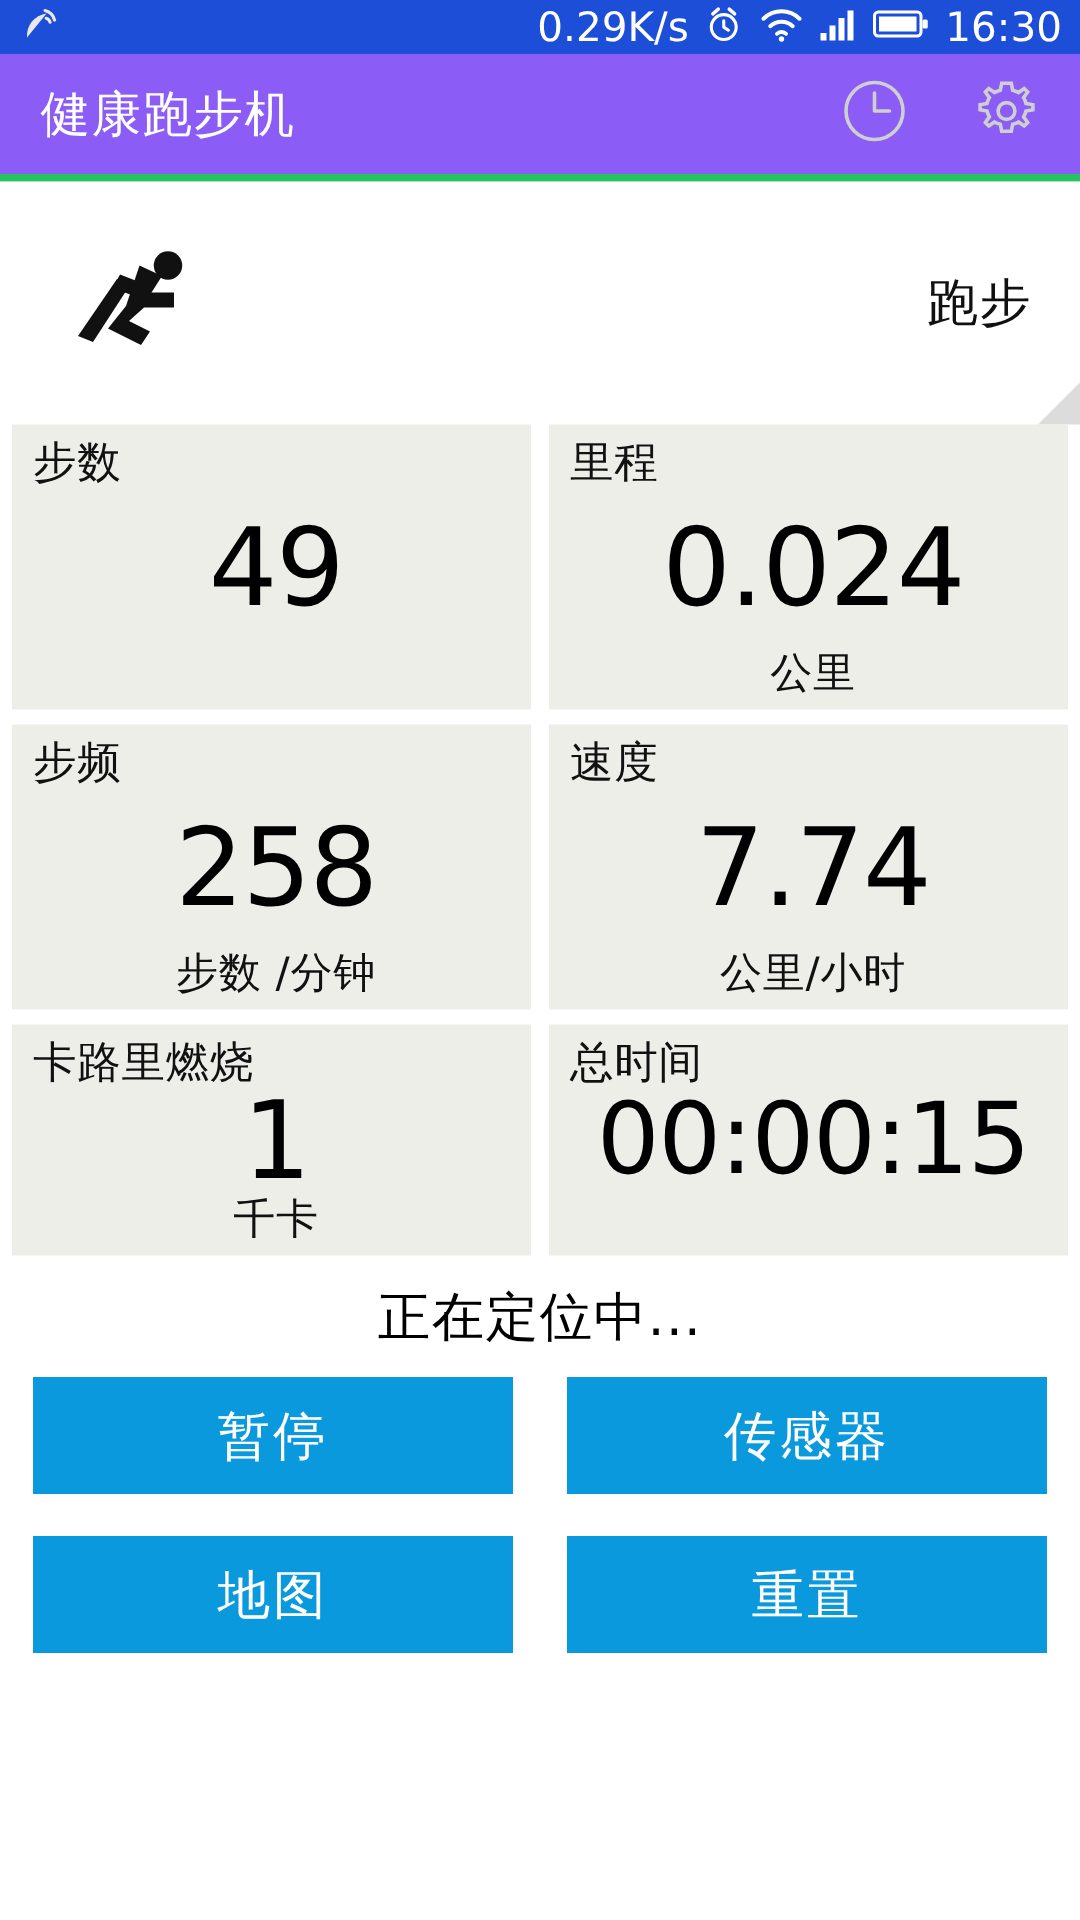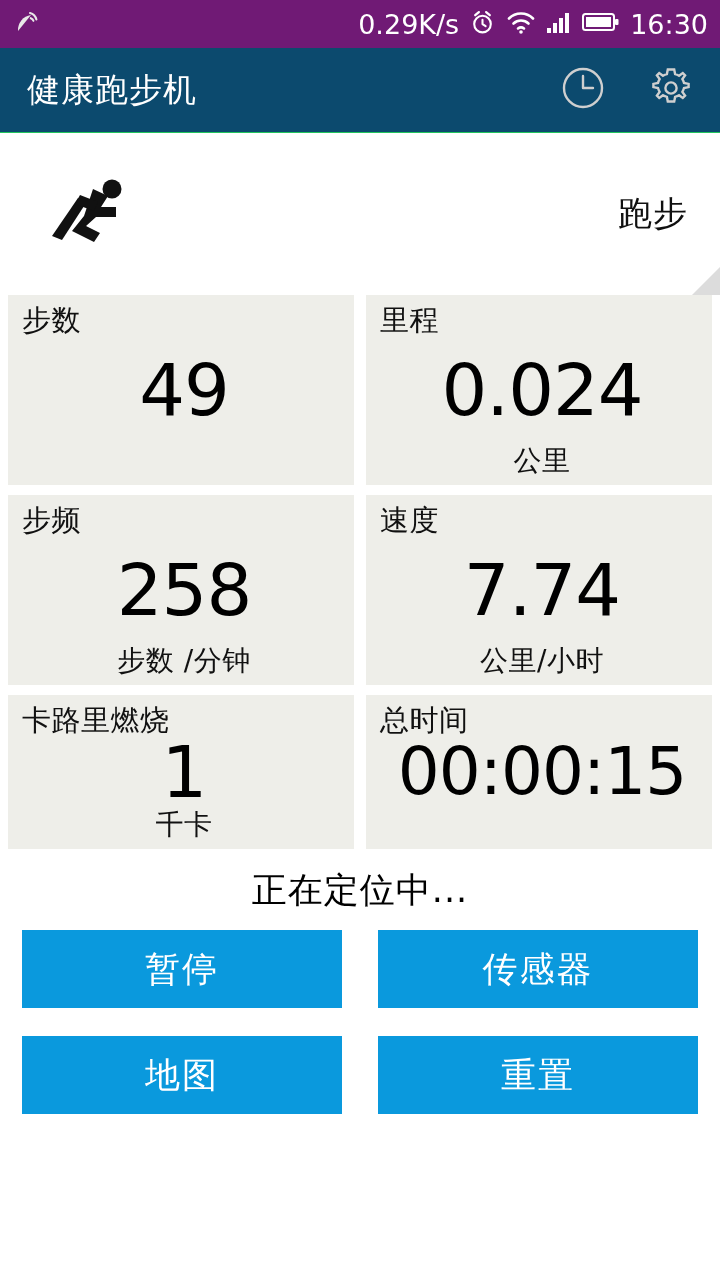--- a/index.html
+++ b/index.html
@@ -5,42 +5,42 @@
   * { margin:0; padding:0; box-sizing:border-box; }
   html, body {
     width:720px; height:1280px;
     background:#ffffff;
     font-family:"DejaVu Sans","Liberation Sans",sans-serif;
     overflow:hidden;
   }
 
   
   .statusbar{
-    height:48px; width:100%;
-    background:#701a75;
+    height:36px; width:100%;
+    background:#1d4ed8;
     display:flex; align-items:center;
     padding:0 12px 0 14px;
     color:#ffffff;
   }
   .sb-left{ display:flex; align-items:center; gap:8px; flex:0 0 auto; }
   .sb-spacer{ flex:1 1 auto; }
   .sb-right{ display:flex; align-items:center; gap:10px; flex:0 0 auto; }
   .sb-text{
     font-size:27px; letter-spacing:0px; line-height:1;
     font-family:"DejaVu Sans","Liberation Sans",sans-serif;
   }
   .sb-ico{ display:block; }
 
   
   .titlebar{
     height:85px; width:100%;
-    background:#0c4a6e;
+    background:#8b5cf6;
     display:flex; align-items:center;
     padding:0 26px 0 27px;
-    border-bottom:1px solid #22c55e;
+    border-bottom:5px solid #22c55e;
   }
   .app-title{
     color:#ffffff; font-size:33px; font-weight:400;
     letter-spacing:1px; flex:1 1 auto;
   }
   .title-actions{ display:flex; align-items:center; gap:42px; }
 
   
   .mode-row{
     position:relative;

